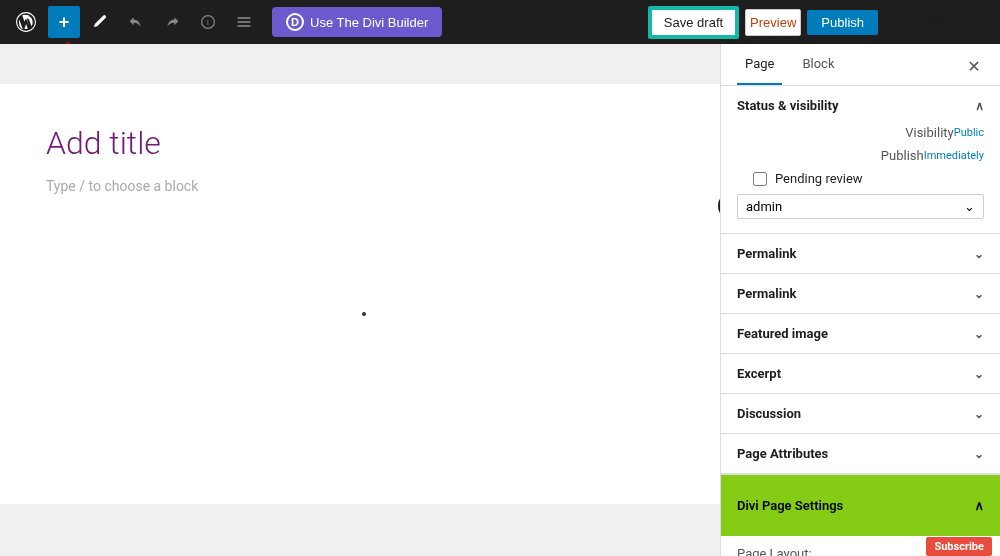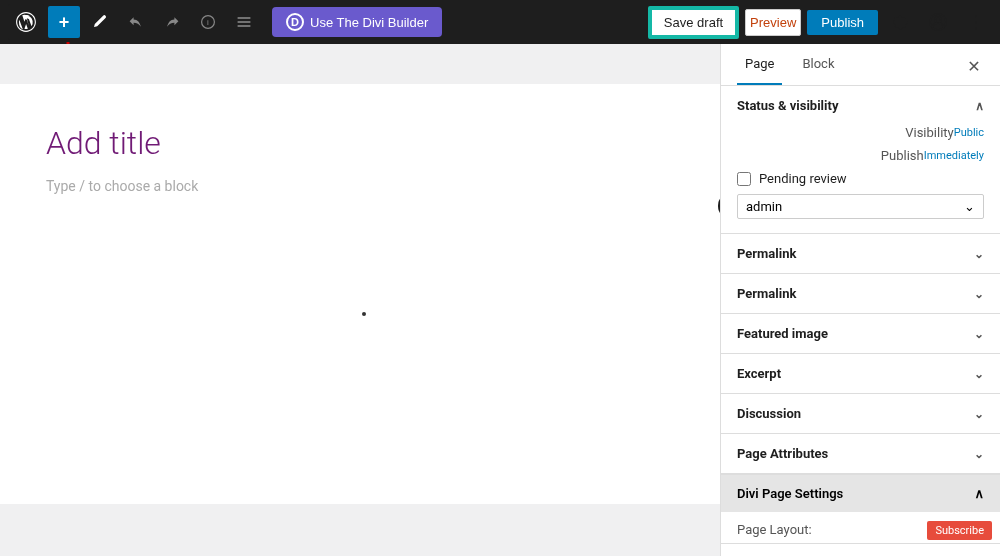--- a/index.html
+++ b/index.html
@@ -230,43 +230,43 @@
     .field-value {
       color: #007cba;
       font-size: 11px;
       cursor: pointer;
     }
 
     .checkbox-row {
       display: flex;
       align-items: center;
       gap: 8px;
-      margin: 8px 0;
+      margin: 8px 16px;
     }
     .checkbox-row input[type="checkbox"] { width: 14px; height: 14px; }
     .checkbox-row label { font-size: 13px; color: #1e1e1e; }
 
     .author-label { font-size: 13px; color: #555; margin-bottom: 6px; display: block; }
     .author-select {
       display: flex;
       align-items: center;
       border: 1px solid #ccc;
       border-radius: 2px;
       padding: 4px 8px;
       font-size: 13px;
       background: white;
       cursor: pointer;
       width: 100%;
       justify-content: space-between;
       gap: 36px;
     }
 
     .divi-settings-header {
-      background: #e5e5e5;
-      padding: 11px 16px;
+      background: #84cc16;
+      padding: 23px 16px;
       font-weight: 600;
       font-size: 13px;
       display: flex;
       align-items: center;
       justify-content: space-between;
       cursor: pointer;
       border-top: 1px solid #ddd;
     }
 
     .page-layout-label {
@@ -274,27 +274,28 @@
       color: #555;
       margin-bottom: 6px;
       display: block;
       padding: 0 16px;
       padding-top: 10px;
     }
 
     
     .subscribe-badge {
       position: fixed;
-      bottom: 16px;
+      bottom: 0;
       right: 8px;
       background: #e74c3c;
       color: white;
       font-size: 11px;
       padding: 3px 8px;
       border-radius: 2px;
+      font-weight: bold;
     }
 
     
     .cursor-dot {
       position: absolute;
       width: 4px; height: 4px;
       background: #333;
       border-radius: 50%;
       left: 372px;
       top: 228px;

